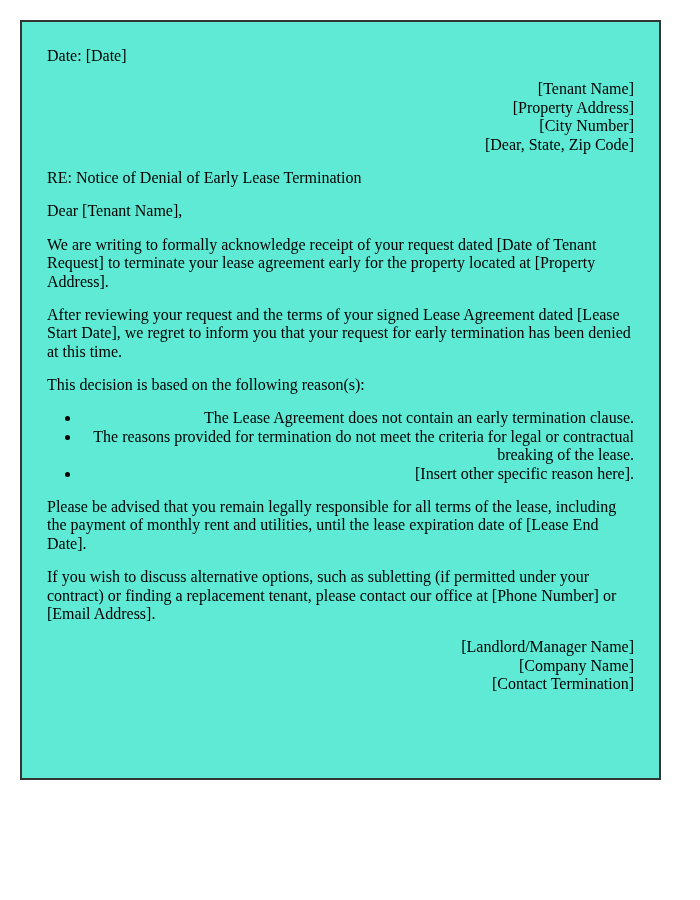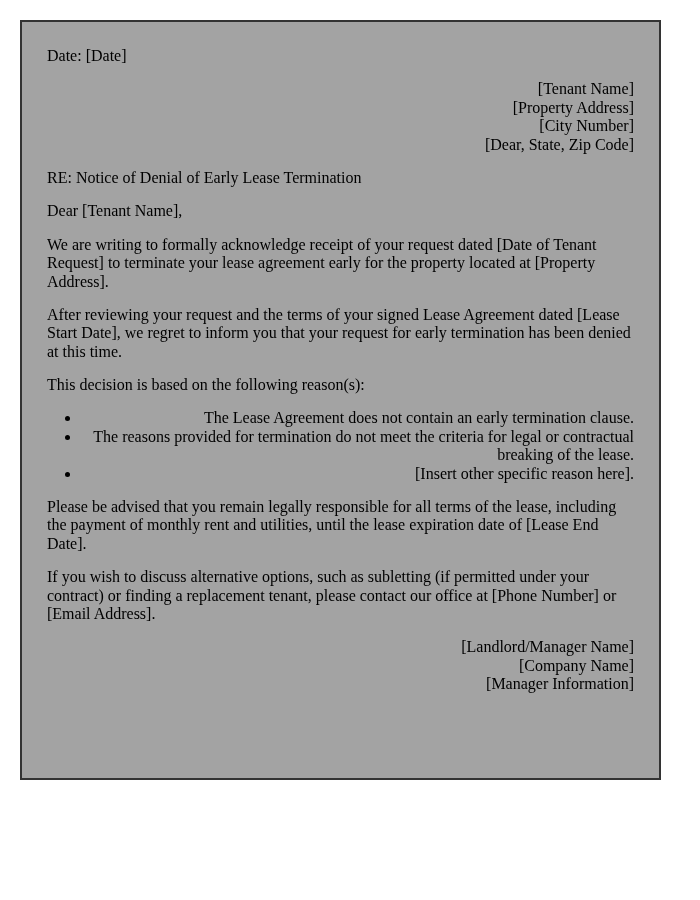--- a/index.html
+++ b/index.html
@@ -15,21 +15,21 @@
     color: #000000;
   }
   .letter-frame {
     position: absolute;
     left: 20px;
     top: 20px;
     width: 587px;
     height: 736px;
     padding: 10px 25px;
     border: 2px solid #333333;
-    background: #a3a3a3;
+    background: #5eead4;
     font-size: 16px;
     line-height: 1.15;
     overflow: hidden;
   }
   .para {
     margin: 15px 0;
   }
   .line-block {
     margin: 15px 0;
   }
@@ -79,16 +79,16 @@
   </ul>
 
   <p class="para">Please be advised that you remain legally responsible for all terms of the lease, including the payment of monthly rent and utilities, until the lease expiration date of [Lease End Date].</p>
 
   <p class="para">If you wish to discuss alternative options, such as subletting (if permitted under your contract) or finding a replacement tenant, please contact our office at [Phone Number] or [Email Address].</p>
 
 
   <div class="line-block">
     <div>[Landlord/Manager Name]</div>
     <div>[Company Name]</div>
-    <div>[Manager Information]</div>
+    <div>[Contact Termination]</div>
   </div>
 
 </div>
 
 </body></html>

